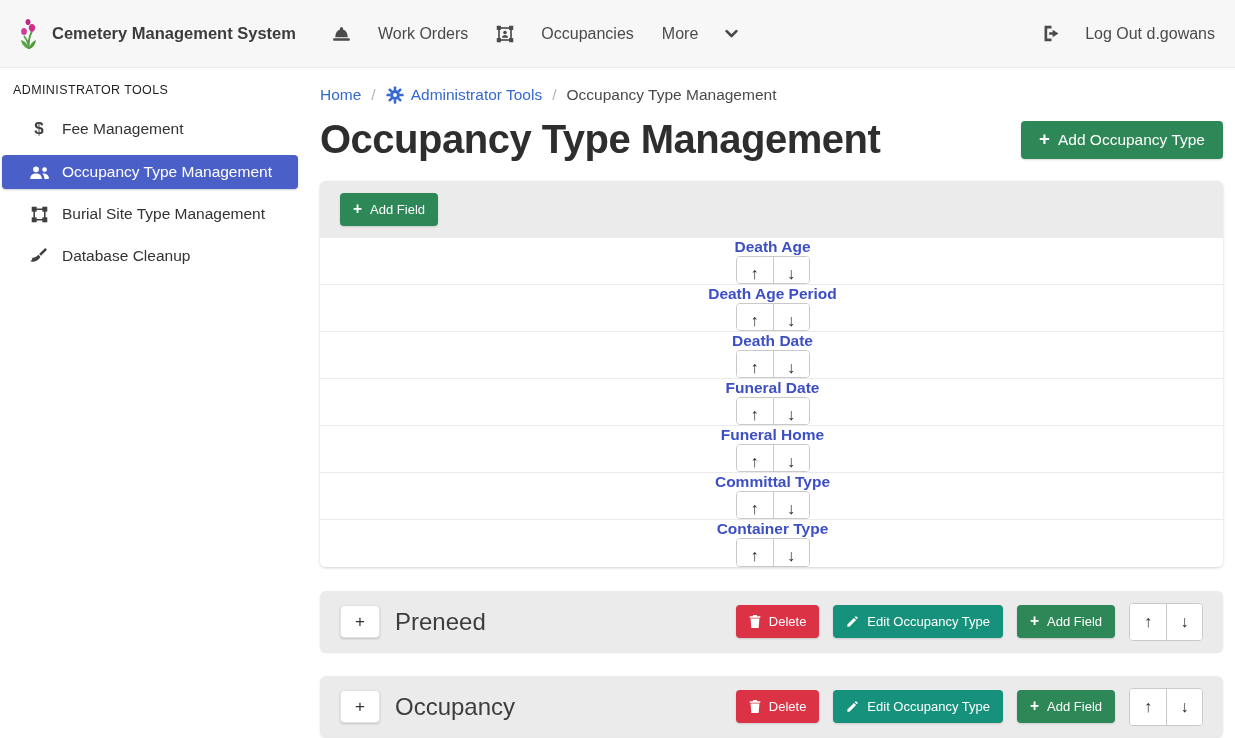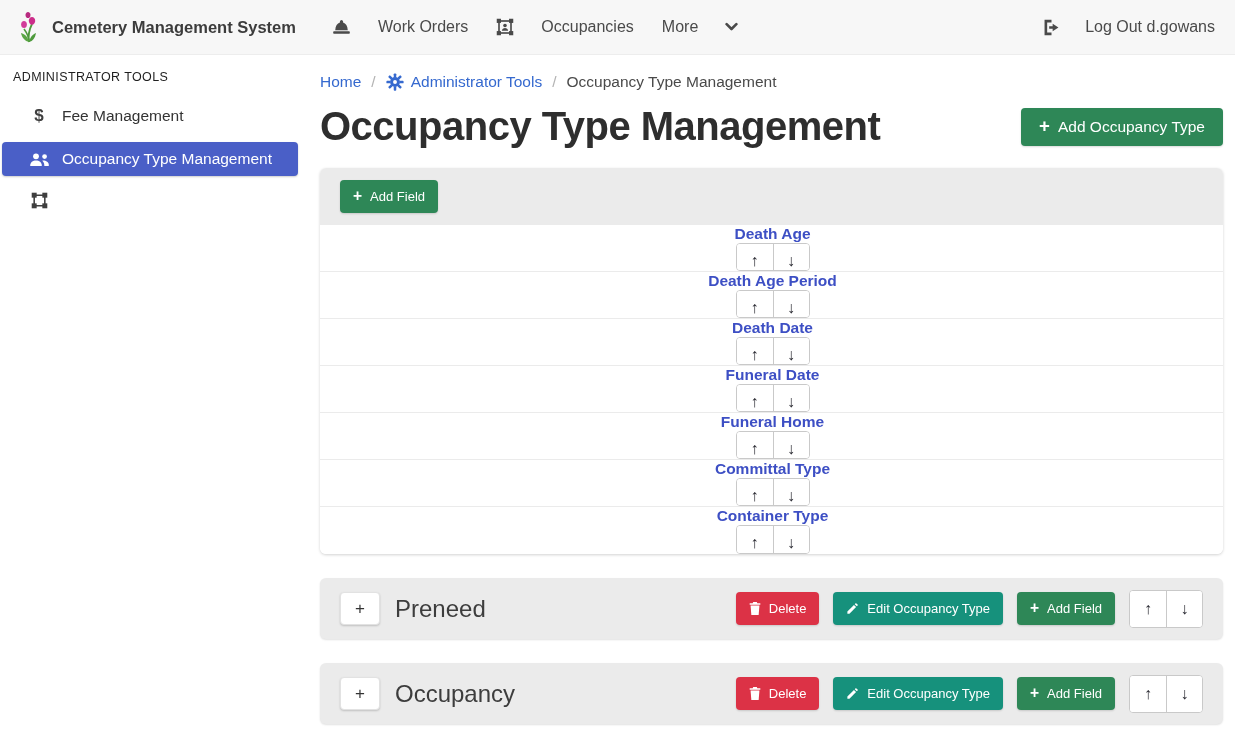--- a/index.html
+++ b/index.html
@@ -1,20 +1,20 @@
 <!DOCTYPE html>
 <html><head>
 <meta charset="utf-8">
 <style>
   * { margin:0; padding:0; box-sizing:border-box; }
   html,body { width:1235px; height:738px; overflow:hidden; background:#fff;
     font-family:"Liberation Sans","DejaVu Sans",sans-serif; color:#3c3c3c; }
 
   
-  .navbar { height:55px; background:#f7f7f7; display:flex; align-items:center;
+  .navbar { height:68px; background:#f7f7f7; display:flex; align-items:center;
     padding:0 16px; border-bottom:1px solid #ededed; }
   .brand { display:flex; align-items:center; gap:10px; cursor:pointer; }
   .brand-title { font-size:16.5px; font-weight:bold; color:#3c3c3c; }
   .nav-links { display:flex; align-items:center; margin-left:22px; }
   .nav-link { display:flex; align-items:center; gap:27px; padding:0 14px;
     font-size:16px; color:#4a4a4a; cursor:pointer; }
   .nav-link svg { color:#4a4a4a; }
   .nav-spacer { flex:1; }
   .logout { display:flex; align-items:center; gap:24px; font-size:16px;
     color:#4a4a4a; cursor:pointer; padding-right:4px; }
@@ -182,23 +182,33 @@
     <div class="side-item">
       <span class="ico">
         <svg width="17" height="17" viewBox="0 0 24 24">
           <path d="M6 4.5h12M6 19.5h12M4.5 6v12M19.5 6v12" stroke="currentColor" stroke-width="2.2"></path>
           <rect x="1" y="1" width="7" height="7" fill="currentColor"></rect>
           <rect x="16" y="1" width="7" height="7" fill="currentColor"></rect>
           <rect x="1" y="16" width="7" height="7" fill="currentColor"></rect>
           <rect x="16" y="16" width="7" height="7" fill="currentColor"></rect>
         </svg>
       </span>
-    </div>
-
-
+      <span>Burial Site Type Management</span>
+    </div>
+
+
+    <div class="side-item">
+      <span class="ico">
+        <svg width="18" height="16" viewBox="0 0 24 22" fill="currentColor">
+          <path d="M20.5 0L23 2.5l-8.3 8.3-2.5-2.5z"></path>
+          <path d="M11.2 9.3l2.7 2.7c-1.2 3.4-5 6.4-10.3 6.9-1.2.1-2.4-.1-3.6-.6 2.2-1.4 2.7-3 2.9-4.9 3 .1 5.8-1.3 8.3-4.1z"></path>
+        </svg>
+      </span>
+      <span>Database Cleanup</span>
+    </div>
   </div>
 
   <div class="main">
 
     <div class="breadcrumb">
       <span class="crumb-link">Home</span>
       <span class="crumb-sep">/</span>
       <span class="crumb-link">
         <span>
           <svg width="18" height="18" viewBox="0 0 24 24" fill="#3569cf">

